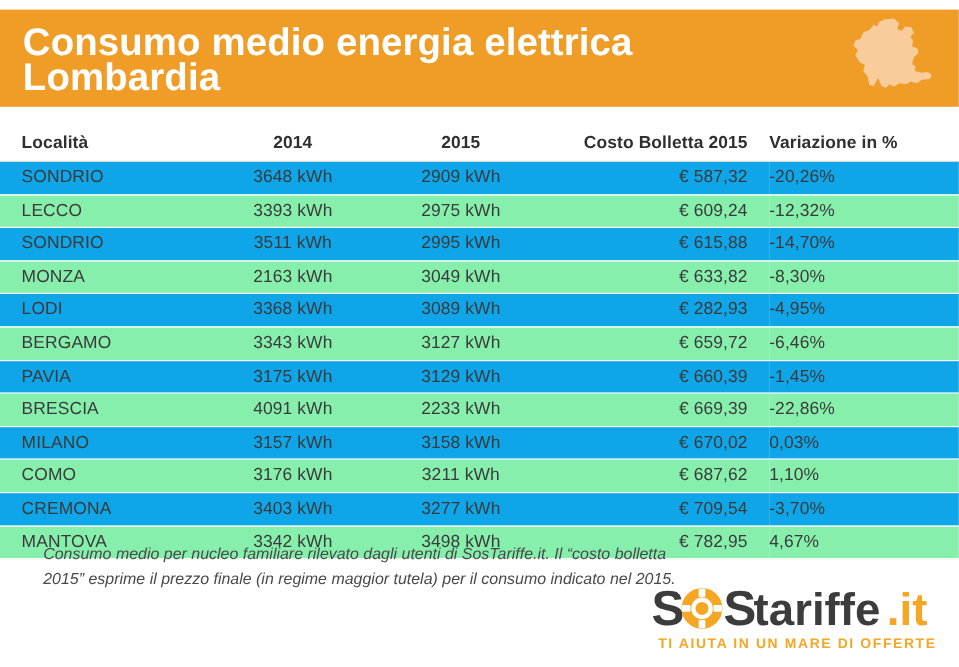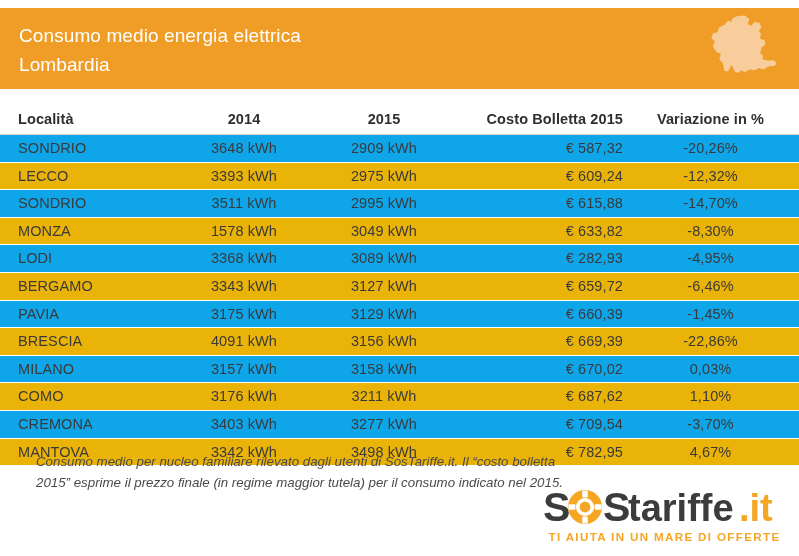--- a/index.html
+++ b/index.html
@@ -27,23 +27,23 @@
     height: 81px;
     background: #ef9d27;
     overflow: hidden;
   }
   .header-title {
     position: absolute;
     left: 19px;
     top: 13px;
     width: 620px;
     color: #ffffff;
-    font-size: 19px;
+    font-size: 32px;
     line-height: 29px;
-    font-weight: 400;
+    font-weight: 700;
     letter-spacing: 0.1px;
     white-space: pre-line;
   }
   .header-map {
     position: absolute;
     right: 23px;
     top: 6px;
     width: 74px;
     height: 70px;
   }
@@ -72,39 +72,39 @@
     font-weight: bold;
     color: #2f2f2f;
     padding: 22px 0 7px 0;
     border-bottom: 1px solid #d8d5d2;
     letter-spacing: 0.1px;
   }
   th.h-loc  { text-align: left;   padding-left: 18px; }
   th.h-2014 { text-align: center; padding-right: 2px;}
   th.h-2015 { text-align: center; padding-right: 2px;}
   th.h-cost { text-align: right;  padding-right: 18px; }
-  th.h-var  { text-align: center;  padding-right: 19px; }
+  th.h-var  { text-align: left;  padding-right: 19px; }
 
   tbody td {
     font-size: 14.5px;
     height: 26.6px;
     line-height: 26.6px;
     padding: 0;
     color: #3a3a3a;
     letter-spacing: 0.1px;
     border-bottom: 1px solid #ffffff;
   }
   tbody tr.odd  td { background: #0ea5e9; }
-  tbody tr.even td { background: #eab308; }
+  tbody tr.even td { background: #86efac; }
 
   td.t-loc  { text-align: left;   padding-left: 18px; }
   td.t-2014 { text-align: center; padding-right: 2px; }
   td.t-2015 { text-align: center; padding-right: 2px; }
   td.t-cost { text-align: right;  padding-right: 18px; margin-top: 28px; }
-  td.t-var  { text-align: center;  padding-right: 19px; }
+  td.t-var  { text-align: left;  padding-right: 19px; }
 
   
   .footnote {
     position: absolute;
     left: 36px;
     top: 452px;
     width: 540px;
     font-size: 13.3px;
     line-height: 20.5px;
     font-style: italic;
@@ -191,21 +191,21 @@
         </tr>
         <tr class="odd">
           <td class="t-loc">SONDRIO</td>
           <td class="t-2014">3511 kWh</td>
           <td class="t-2015">2995 kWh</td>
           <td class="t-cost">€ 615,88</td>
           <td class="t-var">-14,70%</td>
         </tr>
         <tr class="even">
           <td class="t-loc">MONZA</td>
-          <td class="t-2014">1578 kWh</td>
+          <td class="t-2014">2163 kWh</td>
           <td class="t-2015">3049 kWh</td>
           <td class="t-cost">€ 633,82</td>
           <td class="t-var">-8,30%</td>
         </tr>
         <tr class="odd">
           <td class="t-loc">LODI</td>
           <td class="t-2014">3368 kWh</td>
           <td class="t-2015">3089 kWh</td>
           <td class="t-cost">€ 282,93</td>
           <td class="t-var">-4,95%</td>
@@ -220,21 +220,21 @@
         <tr class="odd">
           <td class="t-loc">PAVIA</td>
           <td class="t-2014">3175 kWh</td>
           <td class="t-2015">3129 kWh</td>
           <td class="t-cost">€ 660,39</td>
           <td class="t-var">-1,45%</td>
         </tr>
         <tr class="even">
           <td class="t-loc">BRESCIA</td>
           <td class="t-2014">4091 kWh</td>
-          <td class="t-2015">3156 kWh</td>
+          <td class="t-2015">2233 kWh</td>
           <td class="t-cost">€ 669,39</td>
           <td class="t-var">-22,86%</td>
         </tr>
         <tr class="odd">
           <td class="t-loc">MILANO</td>
           <td class="t-2014">3157 kWh</td>
           <td class="t-2015">3158 kWh</td>
           <td class="t-cost">€ 670,02</td>
           <td class="t-var">0,03%</td>
         </tr>

